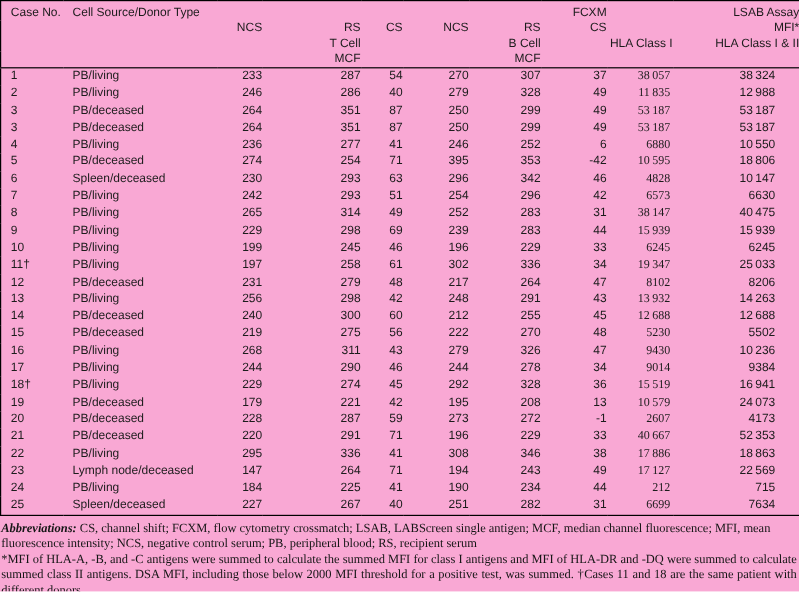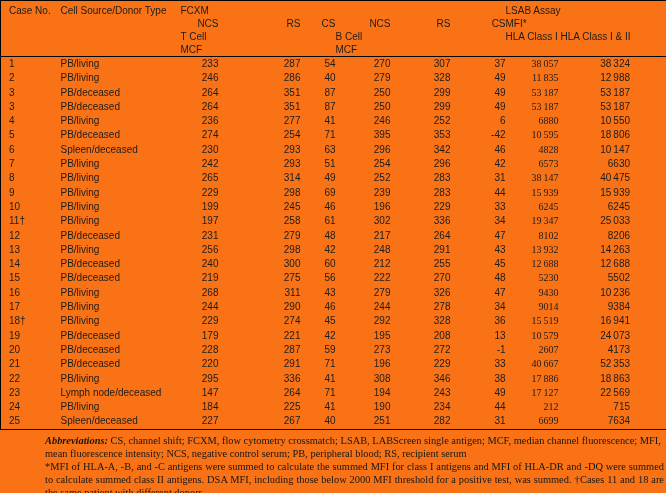--- a/index.html
+++ b/index.html
@@ -3,56 +3,56 @@
 <meta charset="utf-8">
 <style>
   * { margin:0; padding:0; box-sizing:border-box; }
   html,body { background:#ffffff; }
   body {
     width:666px; height:493px;
     font-family:"Liberation Sans", sans-serif;
     color:#1c1c1c;
     position:relative;
   }
-  .page { width:666px; height:493px; background:#f97316; overflow:hidden; }
+  .page { width:666px; height:493px; background:#f9a8d4; overflow:hidden; }
 
   table.data-table {
     width:666px;
     border-collapse:collapse;
     table-layout:fixed;
     border:1px solid #000;
   }
   thead { border-bottom:1px solid #000; }
   th, td {
     font-weight:normal;
     font-size:10px;
     padding:0;
     white-space:nowrap;
     vertical-align:bottom;
   }
   thead th { line-height:13px; }
   thead tr.row-groups th { padding-top:3px; }
   tbody td { line-height:14.3px; }
 
   .al { text-align:left; }
-  .ac { text-align:left; }
+  .ac { text-align:right; }
   .ar { text-align:right; }
   .pl8 { padding-left:8px; }
-  .pr20 { padding-right:36px; }
+  .pr20 { padding-right:20px; }
   .pr2 { padding-right:2px;font-family:Liberation Serif, serif; }
 
   .footnotes {
     width:666px;
     padding:4px 2px 0 1px;
     font-family:"Liberation Serif", serif;
     font-size:10.4px;
     line-height:13px;
     color:#161616;
   }
-  .footnotes p { margin:0;padding-left:44px; }
+  .footnotes p { margin:0; }
   .footnotes .justified { text-align:justify; }
   .ab-label { font-weight:bold; font-style:italic; }
 </style>
 </head>
 <body>
 
 <div class="page">
 
   <table class="data-table">
     <colgroup>

